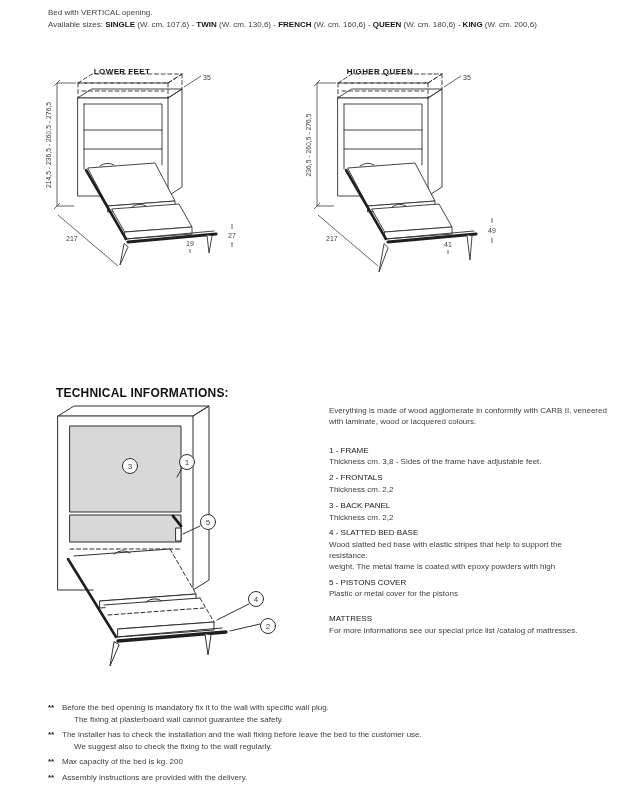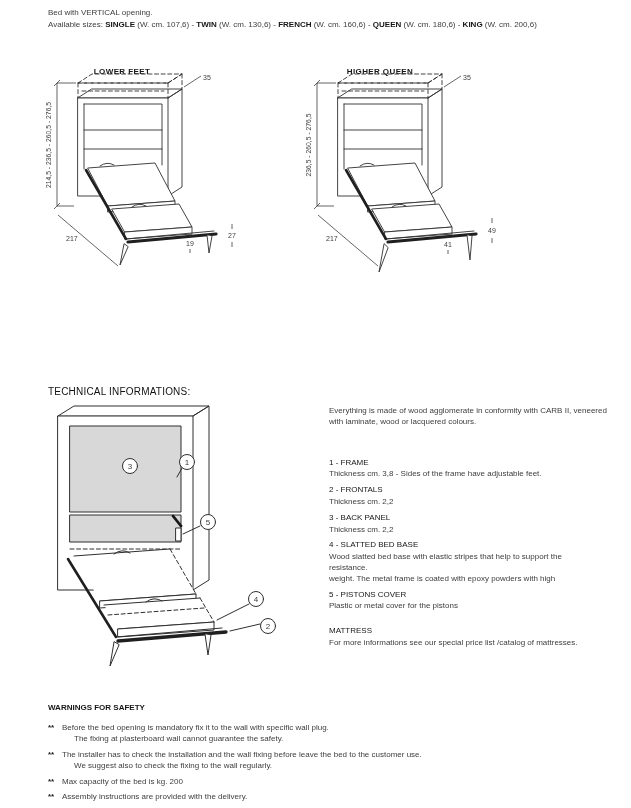--- a/index.html
+++ b/index.html
@@ -5,23 +5,23 @@
   *{box-sizing:border-box;margin:0;padding:0}
   html,body{background:#fff}
   .page{position:relative;width:631px;height:808px;background:#fff;overflow:hidden;
         font-family:"Liberation Sans",sans-serif;font-size:8px;color:#3d3d3d}
   .abs{position:absolute}
   .b{font-weight:bold;color:#161616}
   .intro{left:48px;top:7px;line-height:11.5px;white-space:nowrap}
   .fig-title{top:67px;width:132px;text-align:center;font-weight:bold;color:#161616;letter-spacing:.4px}
   .fig-title.lower{left:56px}
   .fig-title.higher{left:314px}
-  .tech-heading{left:48px;top:386px;font-size:10px;font-weight:normal;color:#111;letter-spacing:.2px}
+  .tech-heading{left:56px;top:386px;font-size:12px;font-weight:bold;color:#111;letter-spacing:.2px}
   .tech-col{left:329px;top:406px;width:284px;line-height:10.8px}
-  .tech-intro{margin-bottom:30px}
+  .tech-intro{margin-bottom:18px}
   .spec-item{margin-bottom:5px}
   .spec-item.gap{margin-top:14px}
   .spec-title{font-weight:normal;color:#161616;margin-bottom:1px}
   .warnings{left:48px;top:702px;width:548px;line-height:11.5px}
   .warn-heading{font-weight:bold;color:#161616;margin-bottom:8px}
   .warn-item{margin-bottom:4px}
   .stars{display:inline-block;width:14px;font-weight:bold;color:#161616}
   .warn-cont{margin-left:26px}
   svg{position:absolute;overflow:visible}
   svg text{font-family:"Liberation Sans",sans-serif;fill:#3d3d3d}
@@ -205,21 +205,20 @@
           <div>Plastic or metal cover for the pistons</div>
         </div>
         <div class="spec-item gap">
           <div class="spec-title">MATTRESS</div>
           <div>For more informations see our special price list /catalog of mattresses.</div>
         </div>
       </div>
   </div>
 
   <div class="abs warnings">
-    <div class="warn-heading">WARNINGS FOR SAFETY</div>
     <div>
         <div class="warn-item">
           <div class="warn-first"><span class="stars">**</span><span>Before the bed opening is mandatory fix it to the wall with specific wall plug.</span></div>
           <div class="warn-cont"><span>The fixing at plasterboard wall cannot guarantee the safety.</span></div>
         </div>
         <div class="warn-item">
           <div class="warn-first"><span class="stars">**</span><span>The installer has to check the installation and the wall fixing before leave the bed to the customer use.</span></div>
           <div class="warn-cont"><span>We suggest also to check the fixing to the wall regularly.</span></div>
         </div>
         <div class="warn-item">

